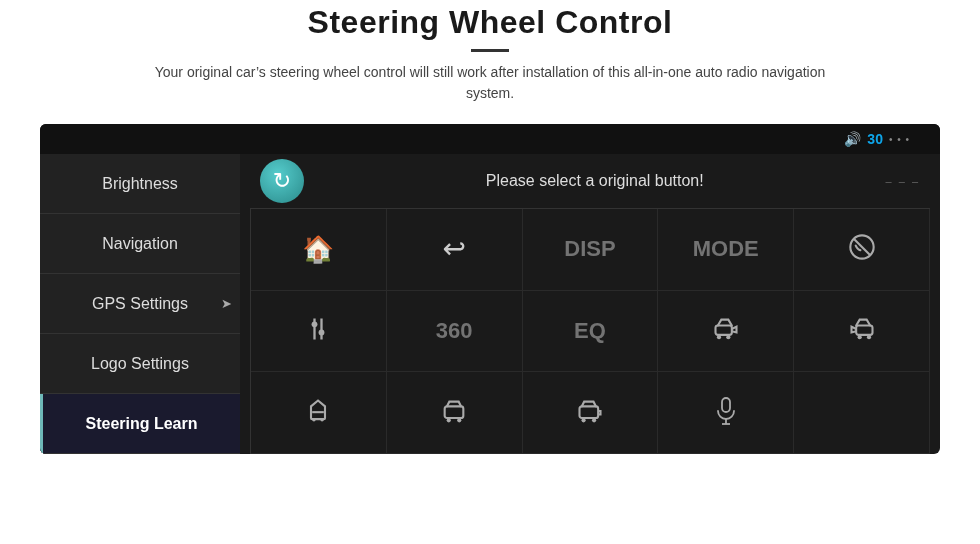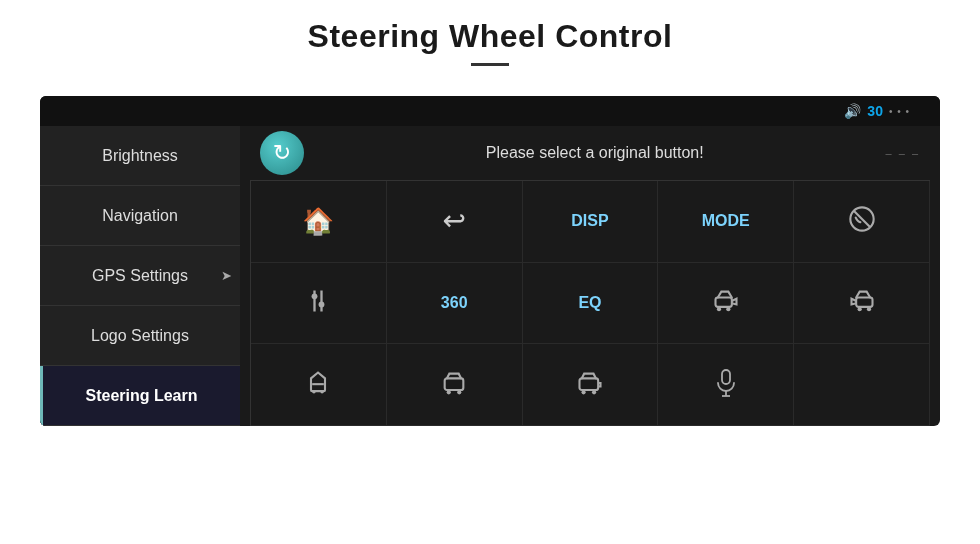--- a/index.html
+++ b/index.html
@@ -9,21 +9,21 @@
       background: #fff;
       font-family: Arial, sans-serif;
       overflow: hidden;
       display: flex;
       flex-direction: column;
       align-items: center;
     }
 
     .page-header {
       text-align: center;
-      padding: 18px 60px 10px;
+      padding: 4px 60px 10px;
       width: 100%;
     }
 
     .page-title {
       font-size: 32px;
       font-weight: 900;
       color: #1a1a1a;
       letter-spacing: 0.5px;
     }
 
@@ -170,23 +170,23 @@
     }
 
     .cell-icon {
       font-size: 26px;
       color: #ccc;
       text-align: center;
       line-height: 1;
     }
 
     .cell-text {
-      font-size: 16px;
+      font-size: 22px;
       font-weight: bold;
-      color: #7dd3fc;
+      color: #737373;
     }
 
     .dot-icon {
       font-size: 10px;
       color: #888;
       letter-spacing: 1px;
     }
 
     
     .icon-home { font-size: 26px; }
@@ -195,20 +195,21 @@
     .icon-music { font-size: 22px; }
     .icon-mic { font-size: 22px; }
 
   </style>
 </head>
 <body>
 
 <div class="page-header">
   <h1 class="page-title">Steering Wheel Control</h1>
   <div class="title-divider"></div>
+  <p class="page-subtitle">Your original car’s steering wheel control will still work after installation of this all-in-one auto radio navigation system.</p>
 </div>
 
 <div class="ui-panel">
   <div class="panel-top-bar">
     <span class="volume-icon">🔊</span>
     <span class="volume-number">30</span>
     <span class="dot-icon">• • •</span>
   </div>
 
   <div class="panel-body">

